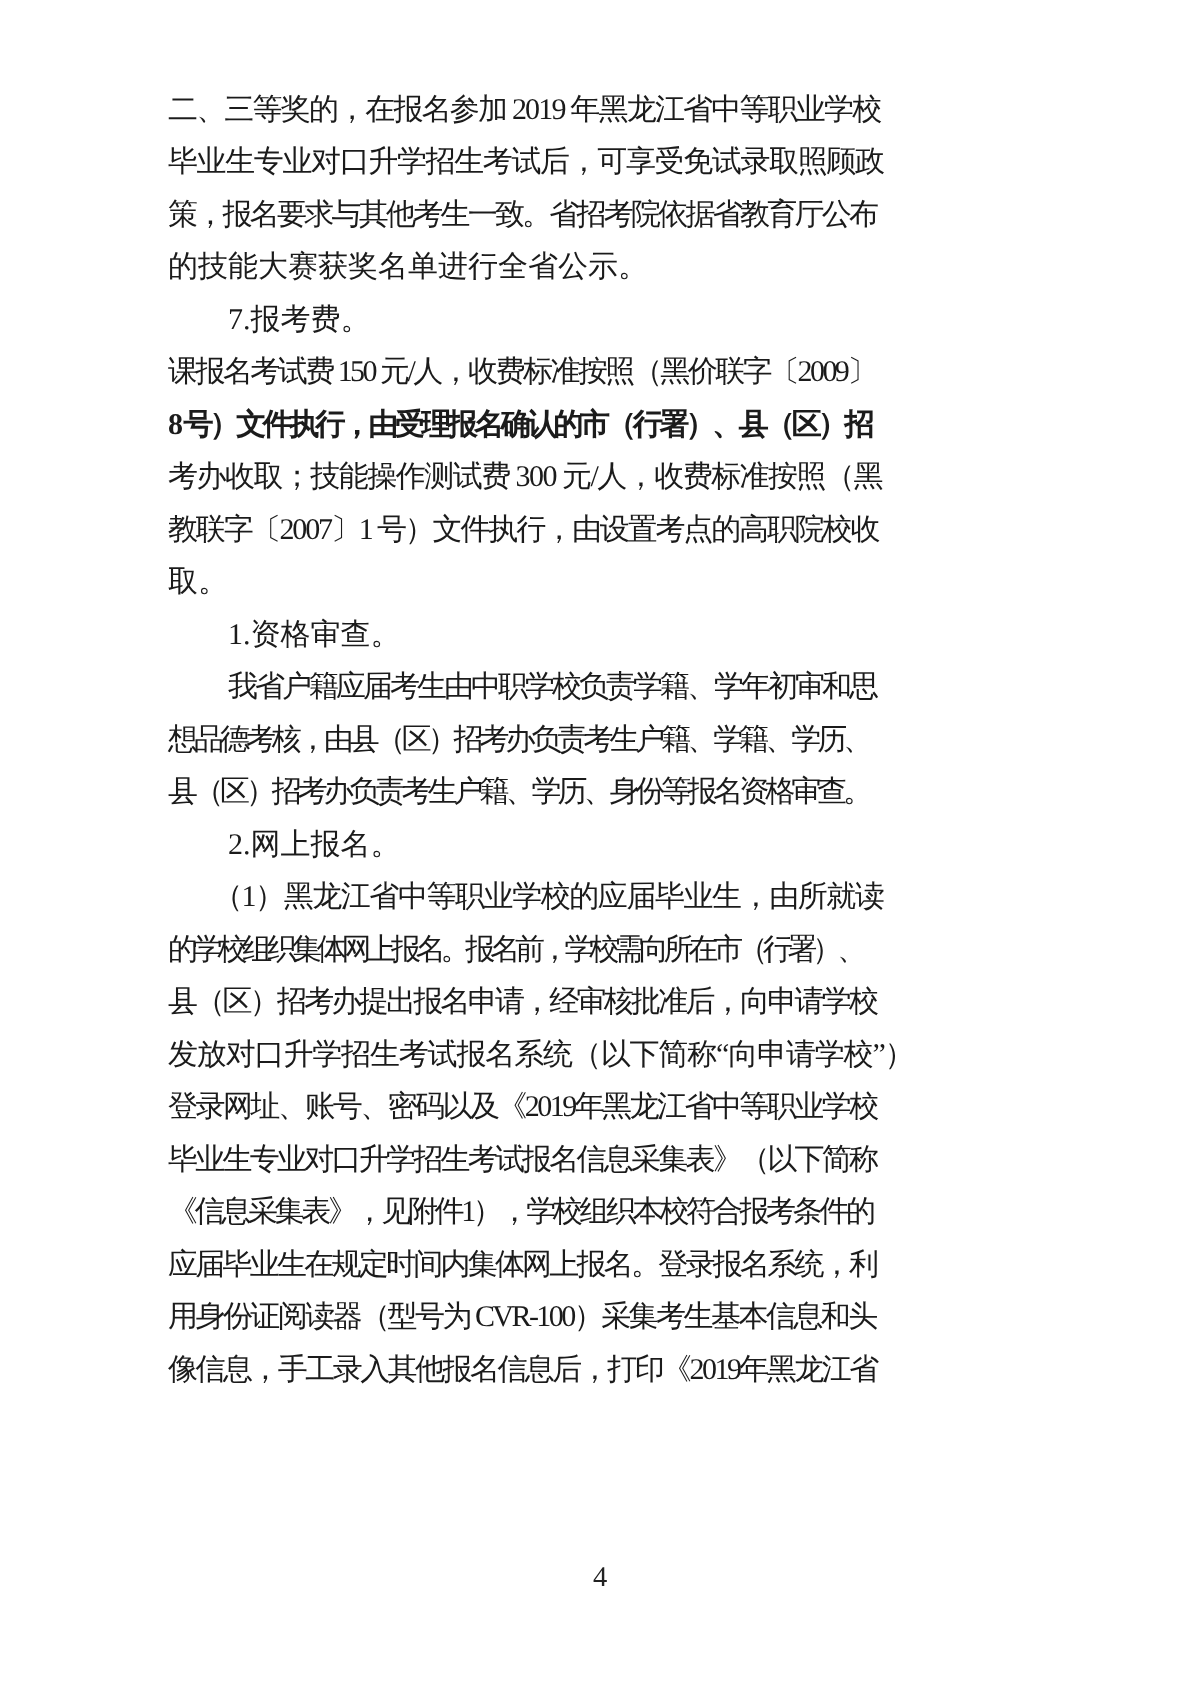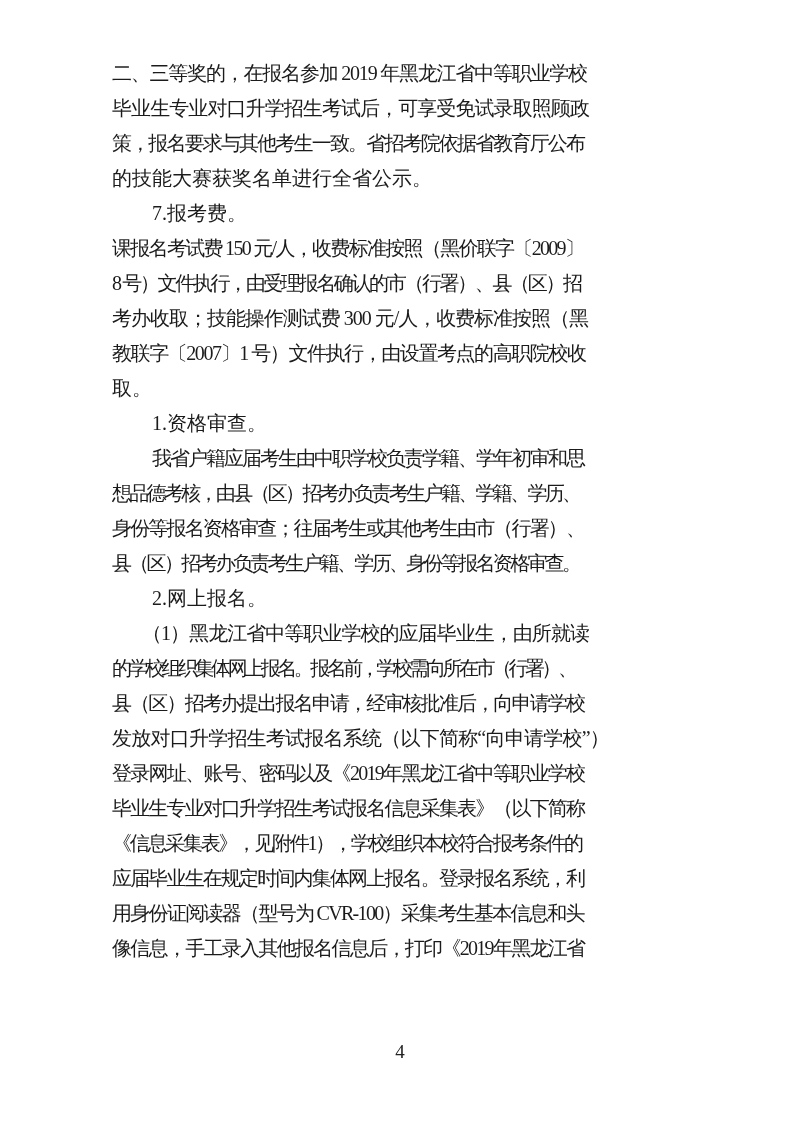--- a/index.html
+++ b/index.html
@@ -46,28 +46,27 @@
 </head>
 <body>
 
 <div class="doc-body" id="doc-body">
     <div class="line"><span style="letter-spacing: -1.21px;">二、三等奖的，在报名参加 2019 年黑龙江省中等职业学校</span></div>
     <div class="line"><span style="letter-spacing: -0.92px;">毕业生专业对口升学招生考试后，可享受免试录取照顾政</span></div>
     <div class="line"><span style="letter-spacing: -1.84px;">策，报名要求与其他考生一致。省招考院依据省教育厅公布</span></div>
     <div class="line"><span style="letter-spacing: 0px;">的技能大赛获奖名单进行全省公示。</span></div>
     <div class="line" style="padding-left: 2em;"><span style="letter-spacing: 0px;">7.报考费。</span></div>
     <div class="line"><span style="letter-spacing: -1.7px;">课报名考试费 150 元/人，收费标准按照（黑价联字〔2009〕</span></div>
-    <div class="line"><span style="letter-spacing: -2.37px;">8 号）文件执行，由受理报名确认的市（行署）、县（区）招</span></div>
+    <div class="line"><span style="letter-spacing: -2.37px; font-weight: bold;">8 号）文件执行，由受理报名确认的市（行署）、县（区）招</span></div>
     <div class="line"><span style="letter-spacing: -1.02px;">考办收取；技能操作测试费 300 元/人，收费标准按照（黑</span></div>
     <div class="line"><span style="letter-spacing: -1.43px;">教联字〔2007〕1 号）文件执行，由设置考点的高职院校收</span></div>
     <div class="line"><span style="letter-spacing: 0px;">取。</span></div>
     <div class="line" style="padding-left: 2em;"><span style="letter-spacing: 0px;">1.资格审查。</span></div>
     <div class="line" style="padding-left: 2em;"><span style="letter-spacing: -2px;">我省户籍应届考生由中职学校负责学籍、学年初审和思</span></div>
     <div class="line"><span style="letter-spacing: -2.69px; text-align: center;">想品德考核，由县（区）招考办负责考生户籍、学籍、学历、</span></div>
-    <div class="line"><span style="letter-spacing: -1.84px;">身份等报名资格审查；往届考生或其他考生由市（行署）、</span></div>
     <div class="line"><span style="letter-spacing: -2.69px;">县（区）招考办负责考生户籍、学历、身份等报名资格审查。</span></div>
     <div class="line" style="padding-left: 2em;"><span style="letter-spacing: 0px;">2.网上报名。</span></div>
     <div class="line" style="padding-left: 1.5em;"><span style="letter-spacing: -0.96px;">（1）黑龙江省中等职业学校的应届毕业生，由所就读</span></div>
     <div class="line"><span style="letter-spacing: -3.48px;">的学校组织集体网上报名。报名前，学校需向所在市（行署）、</span></div>
     <div class="line"><span style="letter-spacing: -1.84px;">县（区）招考办提出报名申请，经审核批准后，向申请学校</span></div>
     <div class="line"><span style="letter-spacing: -0.77px;">发放对口升学招生考试报名系统（以下简称“向申请学校”）</span></div>
     <div class="line"><span style="letter-spacing: -1.7px;">登录网址、账号、密码以及《2019年黑龙江省中等职业学校</span></div>
     <div class="line"><span style="letter-spacing: -1.84px;">毕业生专业对口升学招生考试报名信息采集表》（以下简称</span></div>
     <div class="line"><span style="letter-spacing: -2.23px;">《信息采集表》，见附件1），学校组织本校符合报考条件的</span></div>
     <div class="line"><span style="letter-spacing: -1.84px;">应届毕业生在规定时间内集体网上报名。登录报名系统，利</span></div>

